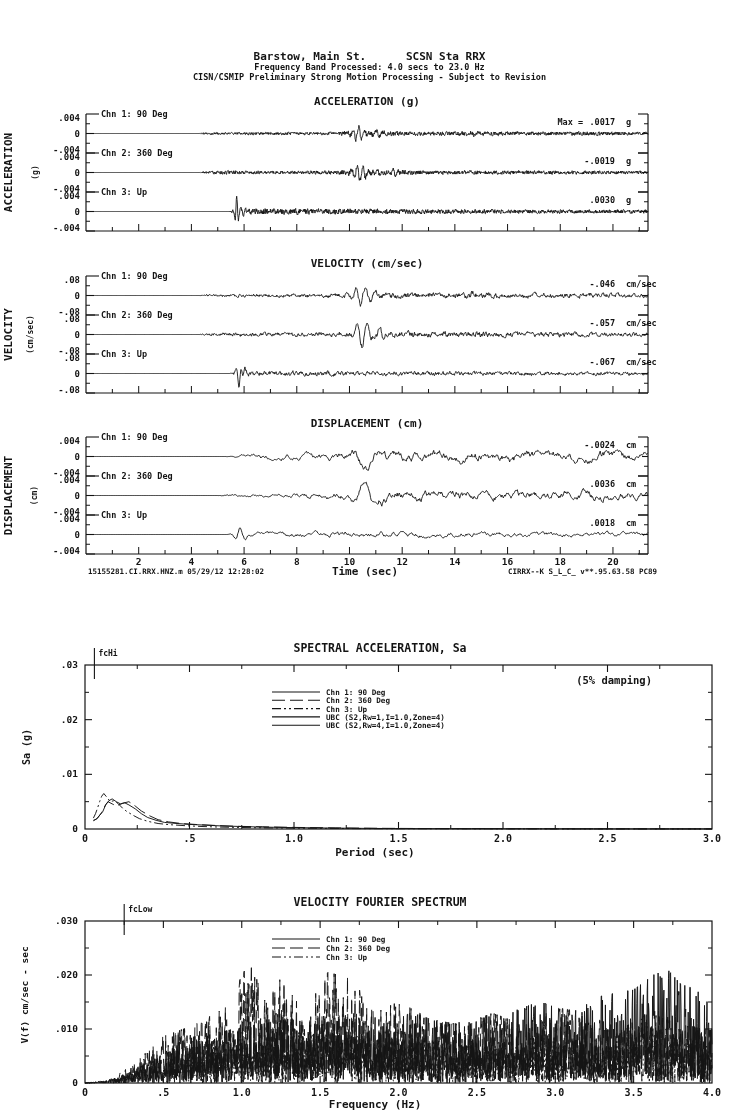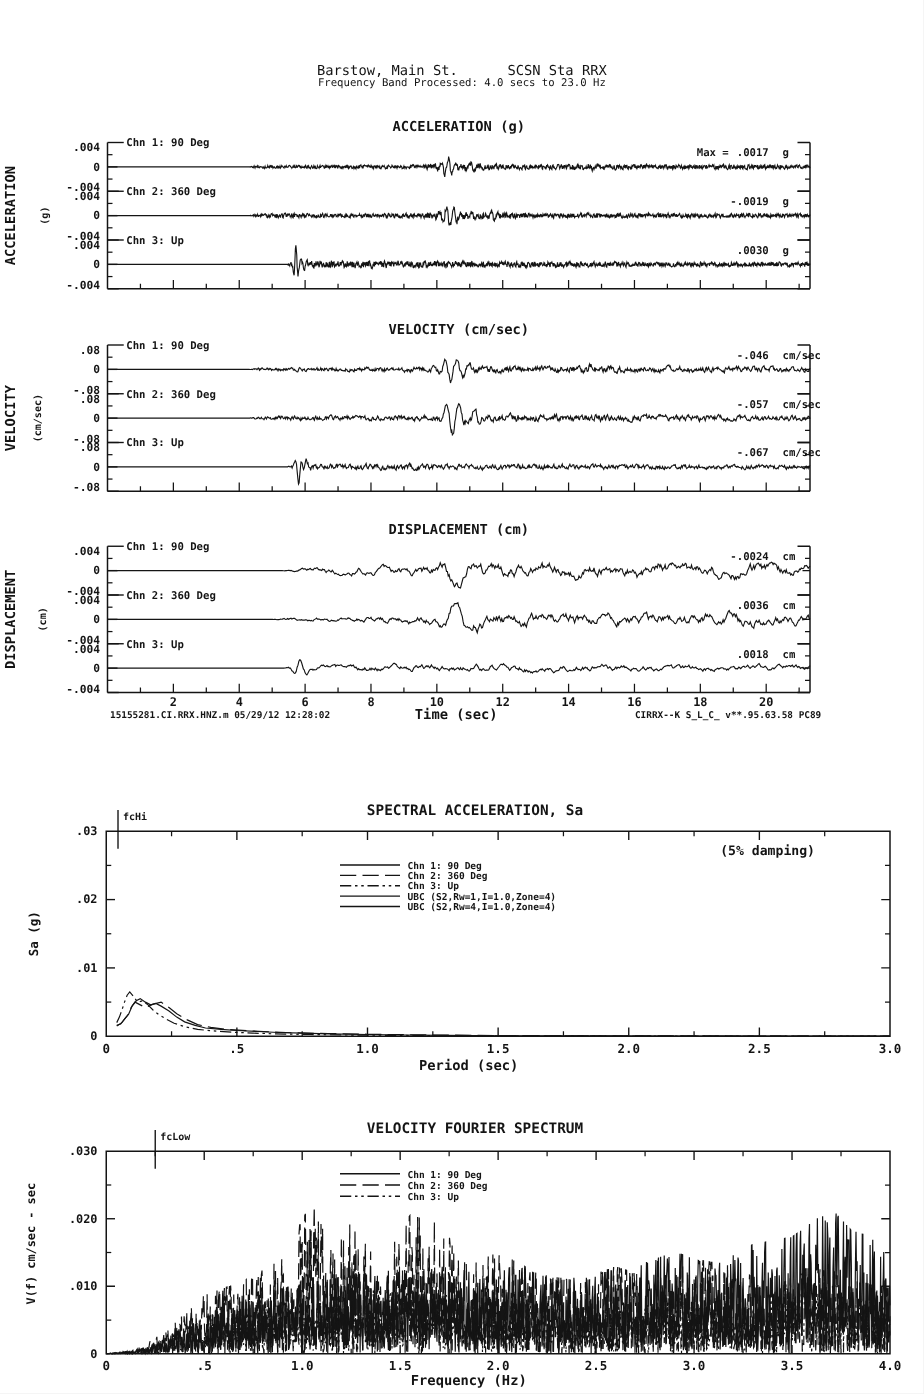--- a/index.html
+++ b/index.html
@@ -1,30 +1,31 @@
 <!DOCTYPE html>
 <html><head>
 <meta charset="utf-8">
 <style>
   html,body{margin:0;padding:0;background:#e8e8e8;}
   .page{position:relative;width:739px;height:1115px;background:#ffffff;overflow:hidden;
         font-family:"DejaVu Sans Mono","Liberation Mono",monospace;color:#141414;}
   .hdr{position:absolute;top:51px;left:0;width:739px;text-align:center;}
-  .h1{font-size:11px;font-weight:normal;line-height:12px;white-space:pre;}
-  .h2{font-size:8.5px;font-weight:normal;line-height:9.5px;white-space:pre;}
+  .h1{font-size:11px;font-weight:bold;line-height:12px;white-space:pre;}
+  .h2{font-size:8.5px;font-weight:bold;line-height:9.5px;white-space:pre;}
   svg text{font-family:"DejaVu Sans Mono","Liberation Mono",monospace;font-weight:bold;fill:#141414;}
   #canvas{position:absolute;top:0;left:0;}
 </style>
 </head>
 <body>
 
 <div class="page">
   <div class="hdr">
     <div class="h1">Barstow, Main St.      SCSN Sta RRX</div>
     <div class="h2">Frequency Band Processed: 4.0 secs to 23.0 Hz</div>
+    <div class="h2">CISN/CSMIP Preliminary Strong Motion Processing - Subject to Revision</div>
   </div>
   <svg id="canvas" width="739" height="1115" viewBox="0 0 739 1115">
       <g>
         <text x="367" y="105" font-size="11" text-anchor="middle">ACCELERATION (g)</text>
         <text x="0" y="0" font-size="11" text-anchor="middle" transform="translate(12,172.5) rotate(-90)">ACCELERATION</text>
         <text x="0" y="0" font-size="8" text-anchor="middle" transform="translate(38,172.5) rotate(-90)">(g)</text>
         <line x1="86" y1="114" x2="86" y2="231" stroke="#141414" stroke-width="1.2"></line>
         <line x1="648" y1="114" x2="648" y2="231" stroke="#141414" stroke-width="1.2"></line>
         <line x1="86" y1="231" x2="648" y2="231" stroke="#141414" stroke-width="1.2"></line>
         <line x1="112.34786685419597" y1="231" x2="112.34786685419597" y2="227" stroke="#141414" stroke-width="1"></line>

